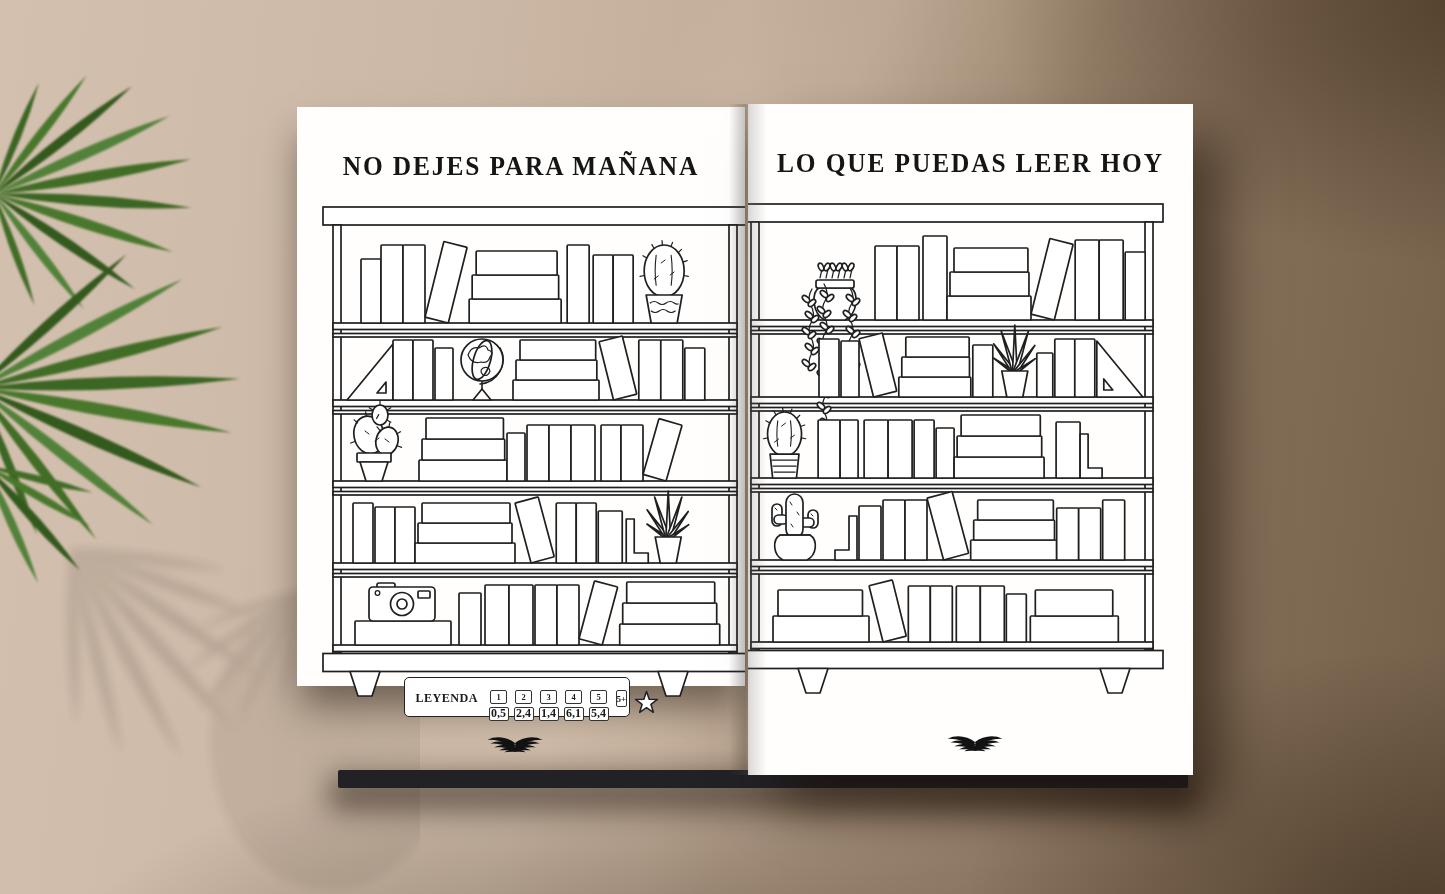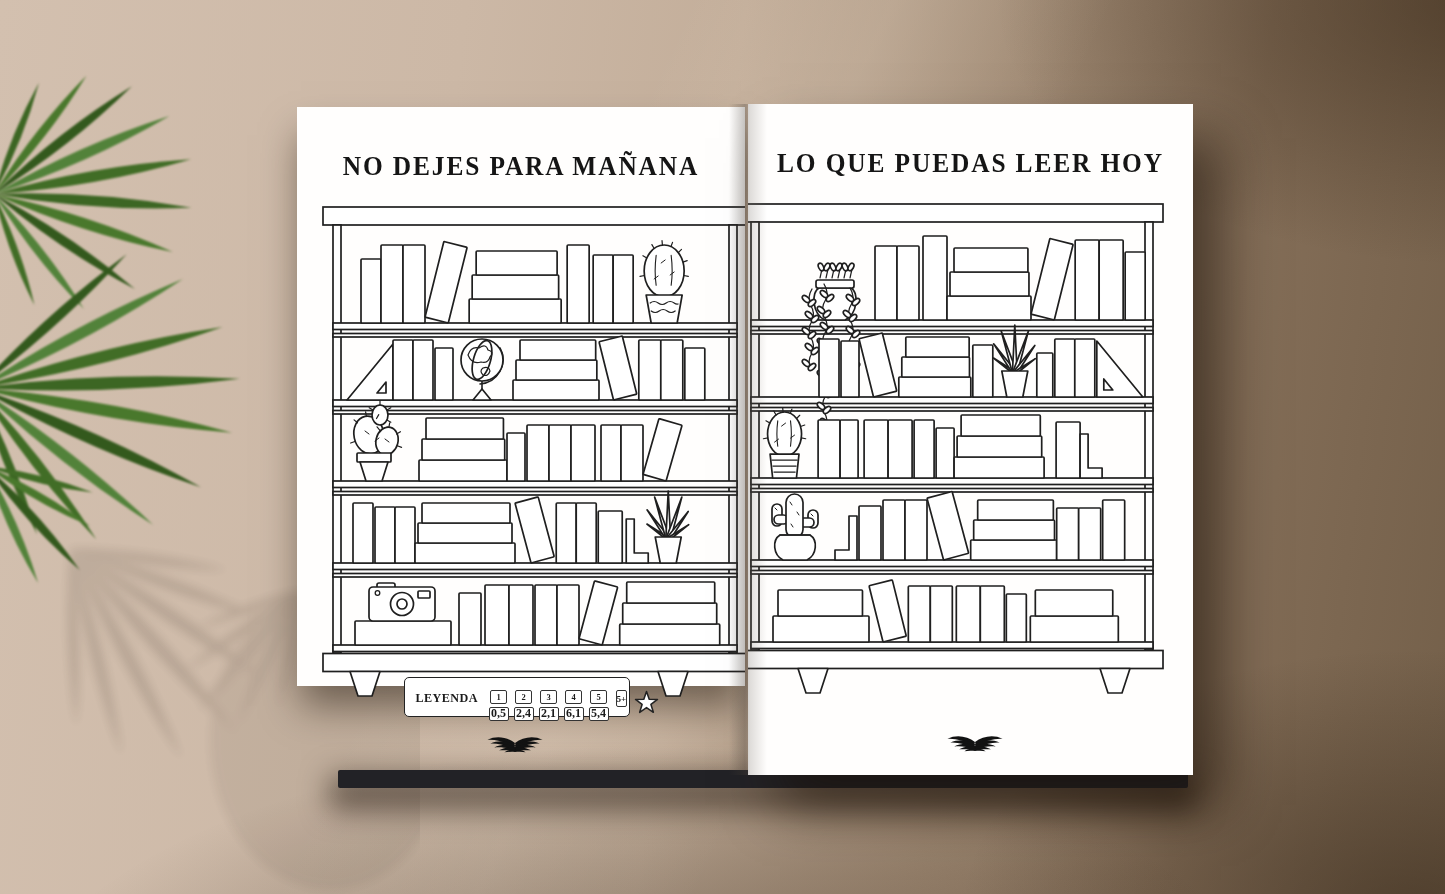--- a/index.html
+++ b/index.html
@@ -257,21 +257,21 @@
           <span class="pair">
        <span class="cell">1</span>
        <span class="cell half">0,5</span>
      </span>
           <span class="pair">
        <span class="cell">2</span>
        <span class="cell half">2,4</span>
      </span>
           <span class="pair">
        <span class="cell">3</span>
-       <span class="cell half">2,1</span>
+       <span class="cell half">1,4</span>
      </span>
           <span class="pair">
        <span class="cell">4</span>
        <span class="cell half">6,1</span>
      </span>
           <span class="pair">
        <span class="cell">5</span>
        <span class="cell half">5,4</span>
      </span>
         </span>

